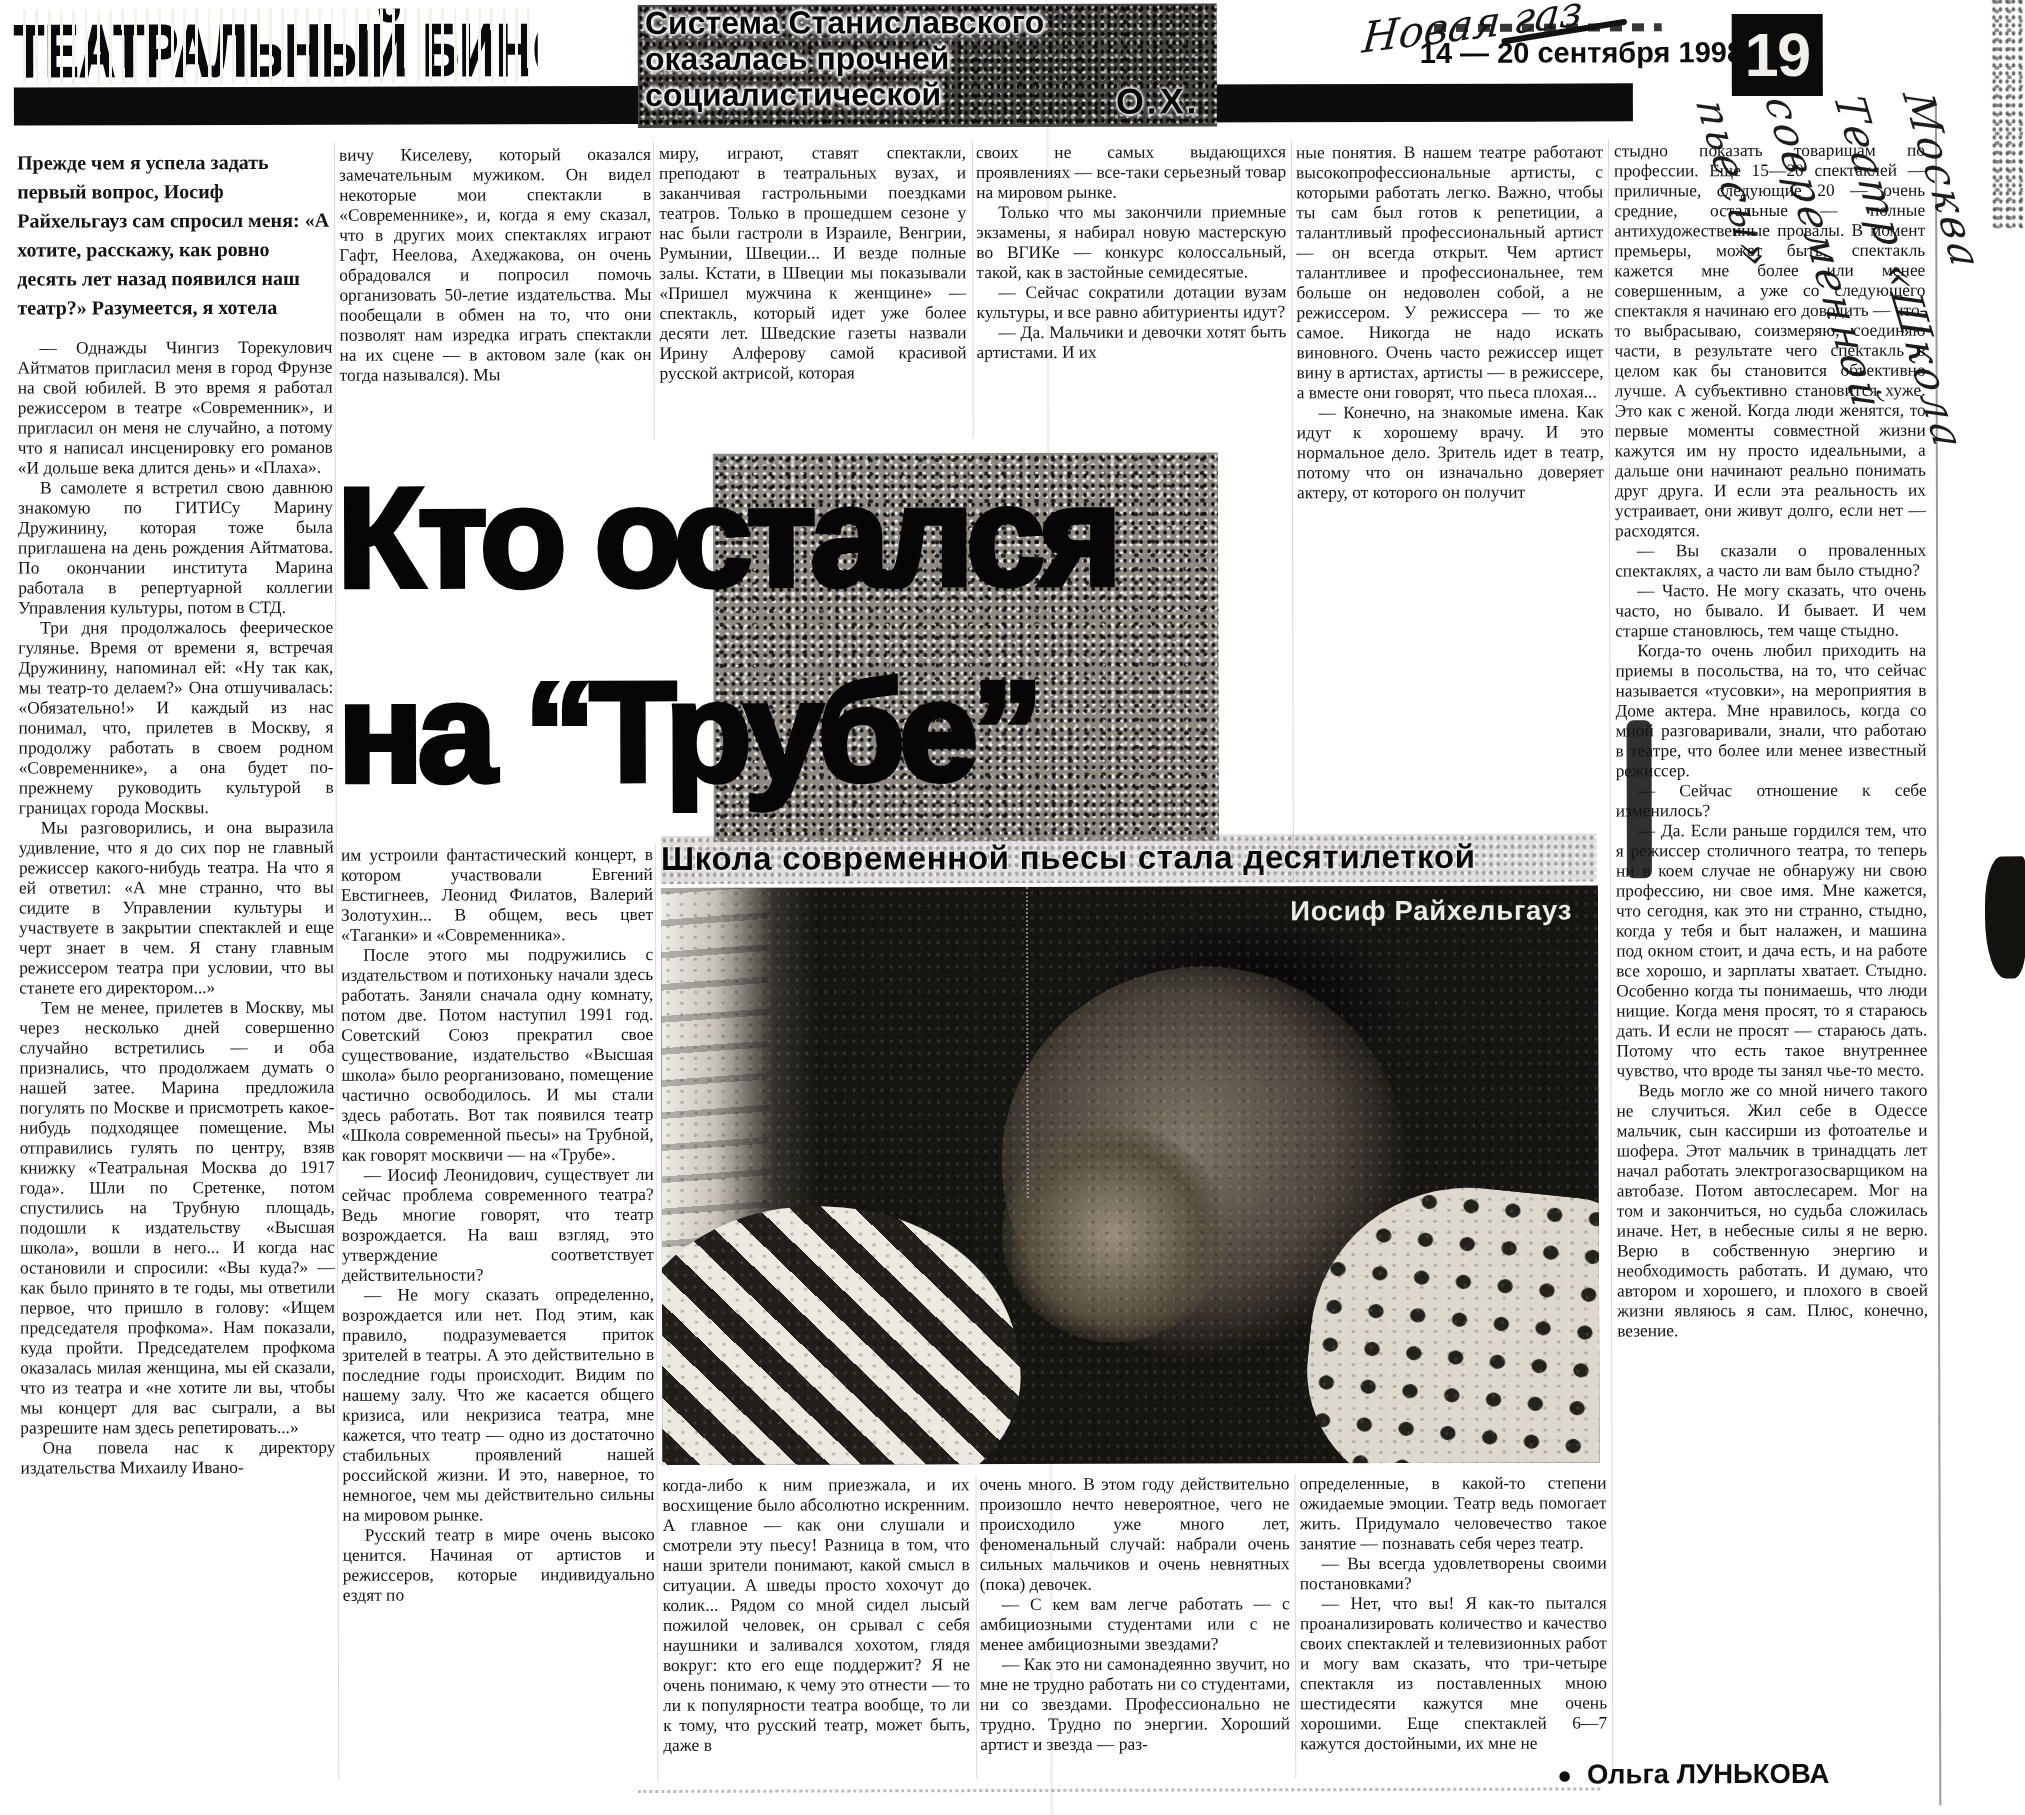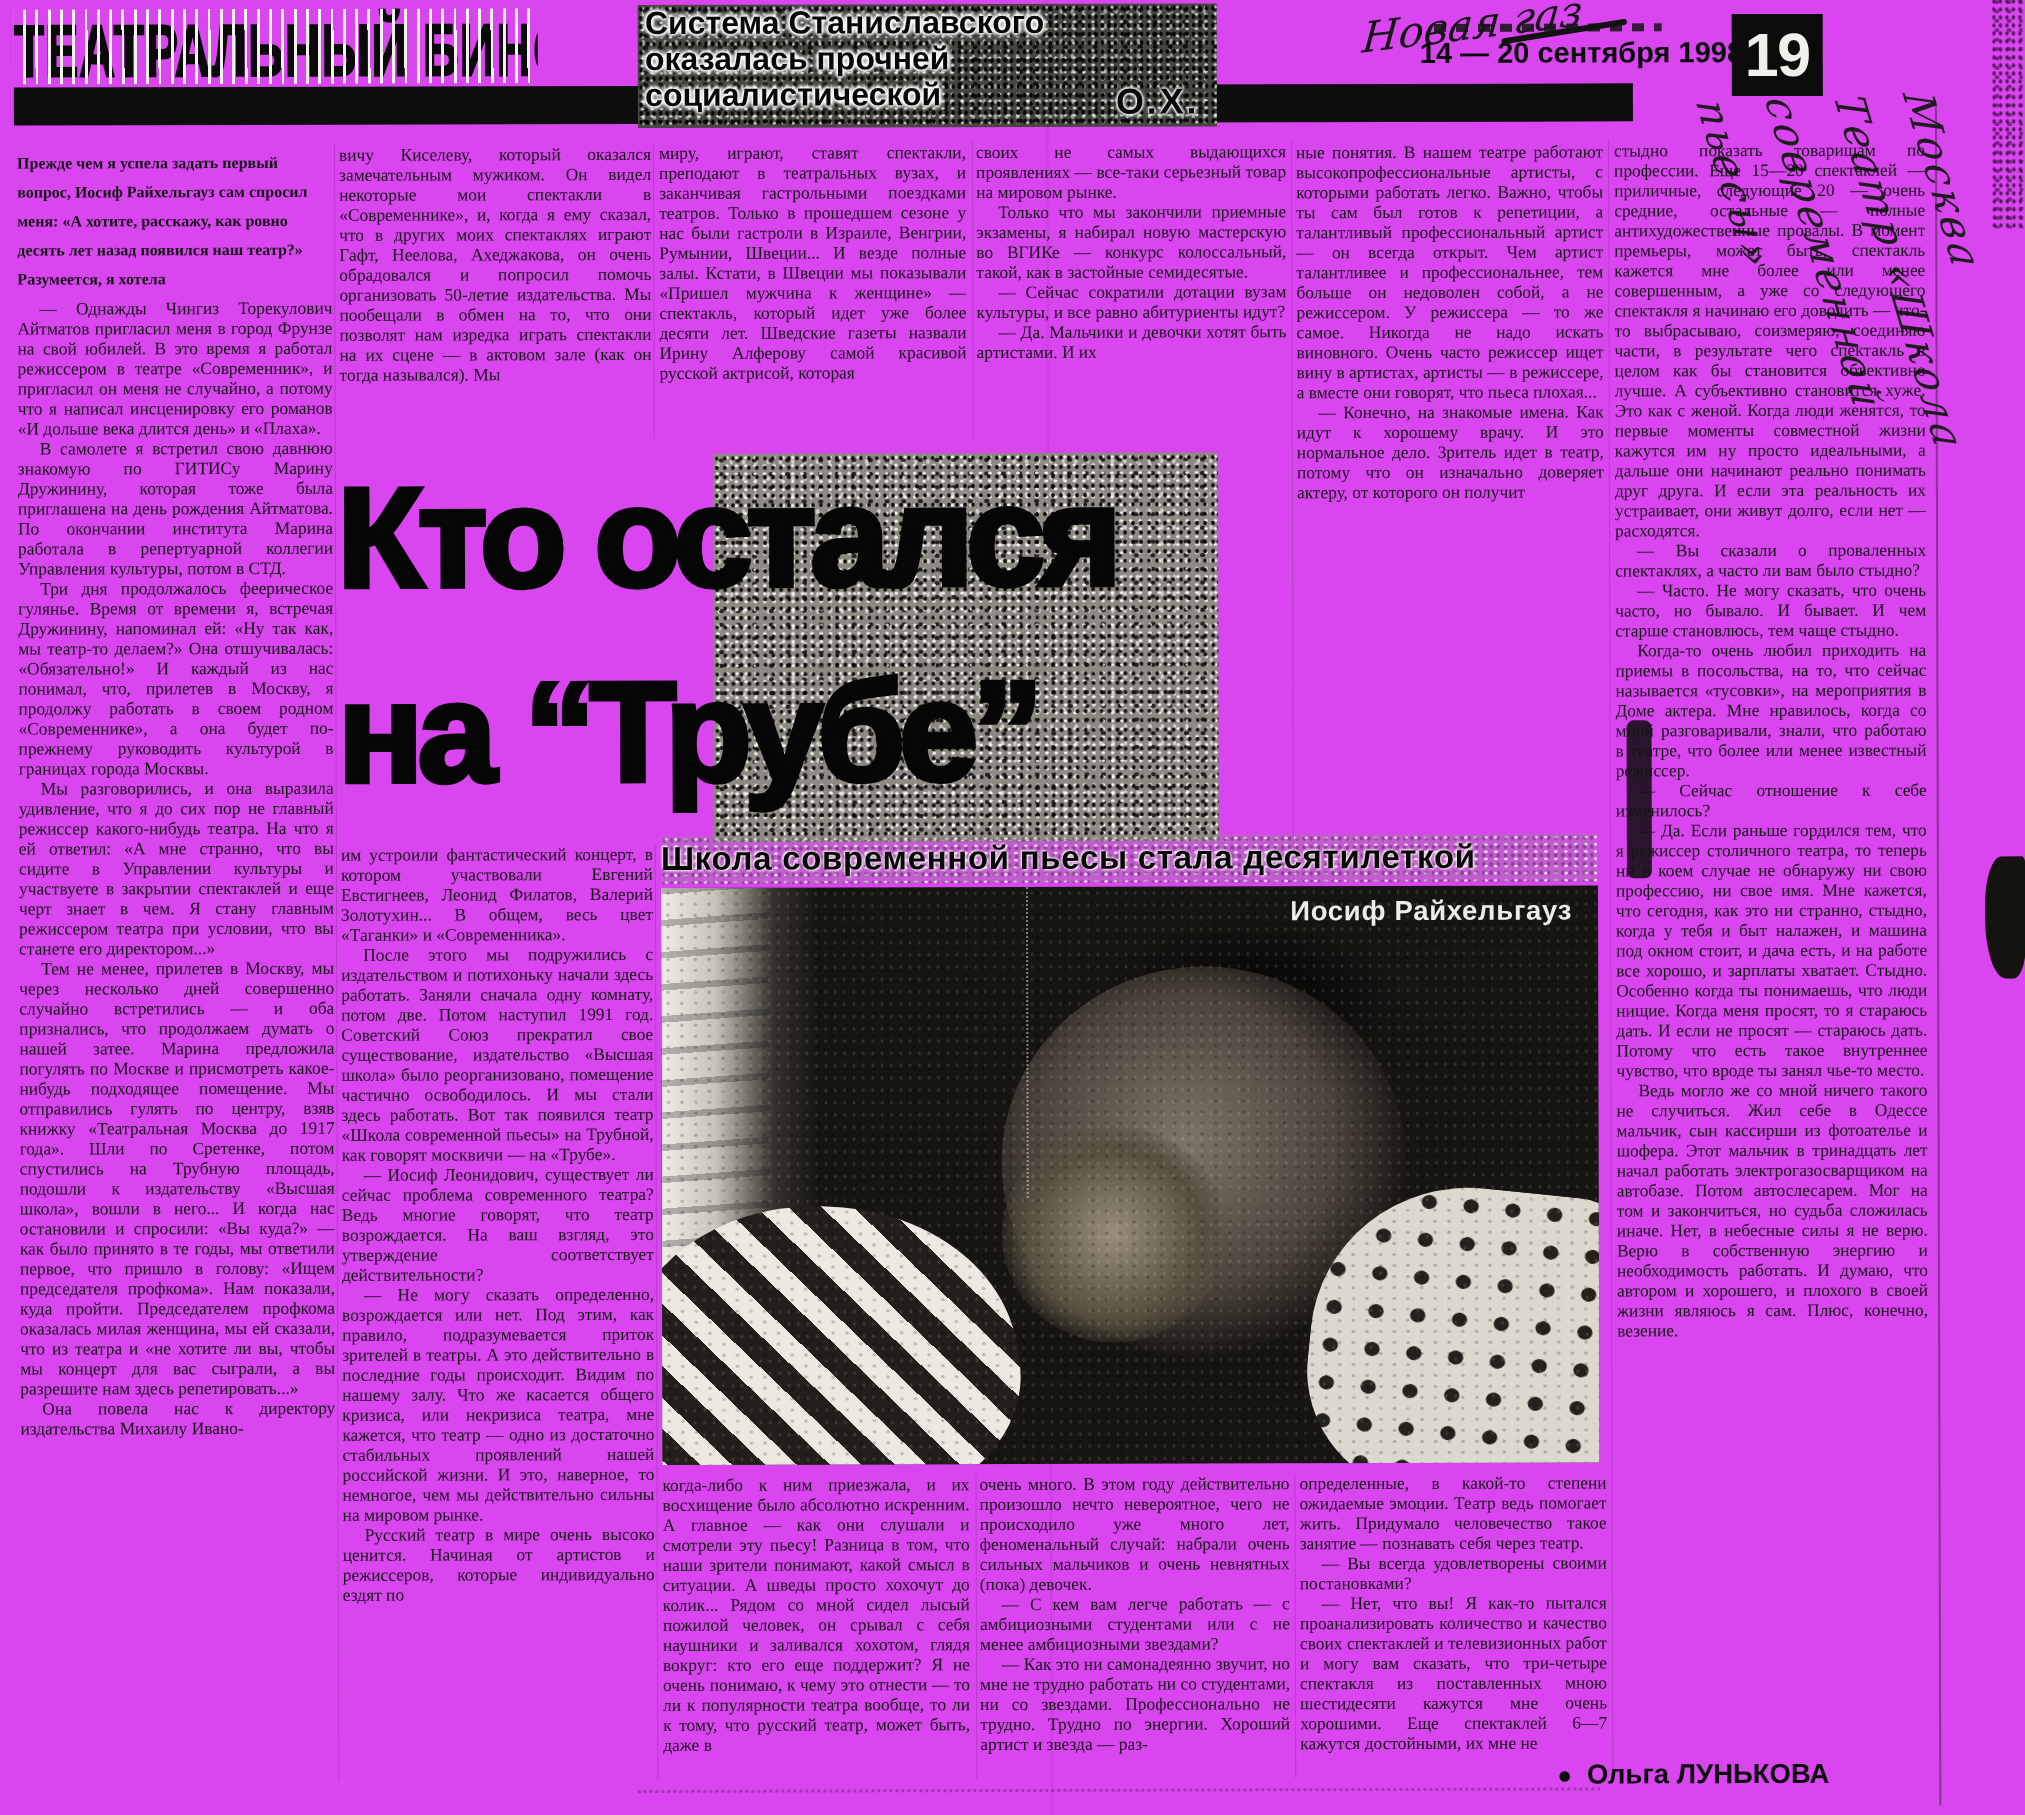--- a/index.html
+++ b/index.html
@@ -1,16 +1,16 @@
 <!DOCTYPE html>
 <html style="font-size:11.6px"><head>
 <meta charset="utf-8">
 <style>
   html,body{margin:0;padding:0;background:#e8e6e0;}
-  .page{position:relative;width:2025px;height:1815px;background:#d946ef;overflow:hidden;
+  .page{position:relative;width:2025px;height:1815px;background:#ffffff;overflow:hidden;
         font-family:"Liberation Serif",serif;color:#141414;}
   .sheet{position:absolute;inset:0;transform:rotate(-0.15deg);}
 
   
   .masthead{position:absolute;left:16px;top:7.2px;width:524px;height:75px;overflow:hidden;}
   .masthead-text{font-family:"Liberation Sans",sans-serif;font-weight:900;font-size:69px;
         letter-spacing:1.4px;color:#0a0a0a;white-space:nowrap;transform:scale(0.72,1.06);
         transform-origin:left top;-webkit-text-stroke:2.2px #0a0a0a;}
   .masthead-stripes{position:absolute;inset:0;
         background:repeating-linear-gradient(90deg,transparent 0 9.4px,#f3f1ec 9.4px 12.3px);}
@@ -59,21 +59,21 @@
   .fold-bottom{position:absolute;left:636px;top:1789px;width:962px;border-top:3.6px dotted rgba(25,25,25,.3);}
   .edge-noise{position:absolute;left:1993px;top:0;width:32px;height:231px;opacity:.65;
         background-image:radial-gradient(rgba(0,0,0,.9) 1.4px,transparent 2.2px),
           radial-gradient(rgba(0,0,0,.7) 2.2px,transparent 2.9px);background-size:6.5px 8px,12.3px 9.4px;}
 
   
   .col{position:absolute;overflow:hidden;text-align:justify;font-size:17.4px;line-height:20px;}
   .para{margin:0;text-indent:22px;}
   .para.nc{text-indent:0;}
   .para.b{font-weight:400;}
-  .lede{font-weight:700;font-size:16px;line-height:29px;text-align:left;margin:0 0 5px 0;
+  .lede{font-weight:700;font-size:20px;line-height:29px;text-align:left;margin:0 0 15px 0;
         font-family:"Liberation Serif",serif;}
 
   
   .headline{position:absolute;left:338px;top:438px;width:879px;height:402px;}
   .hl-noise{position:absolute;left:376px;top:14.5px;width:505px;height:388px;background-color:#8e8a82;
         background-image:radial-gradient(rgba(0,0,0,.9) 1.4px,transparent 2.2px),
           radial-gradient(rgba(255,255,255,.9) 1.4px,transparent 2.2px),
           radial-gradient(rgba(0,0,0,.75) 2.2px,transparent 2.9px),
           radial-gradient(rgba(255,255,255,.6) 1.4px,transparent 2.2px);
         background-size:8px 9.4px,9.4px 8px,16.6px 13.7px,12.3px 16.6px;}

